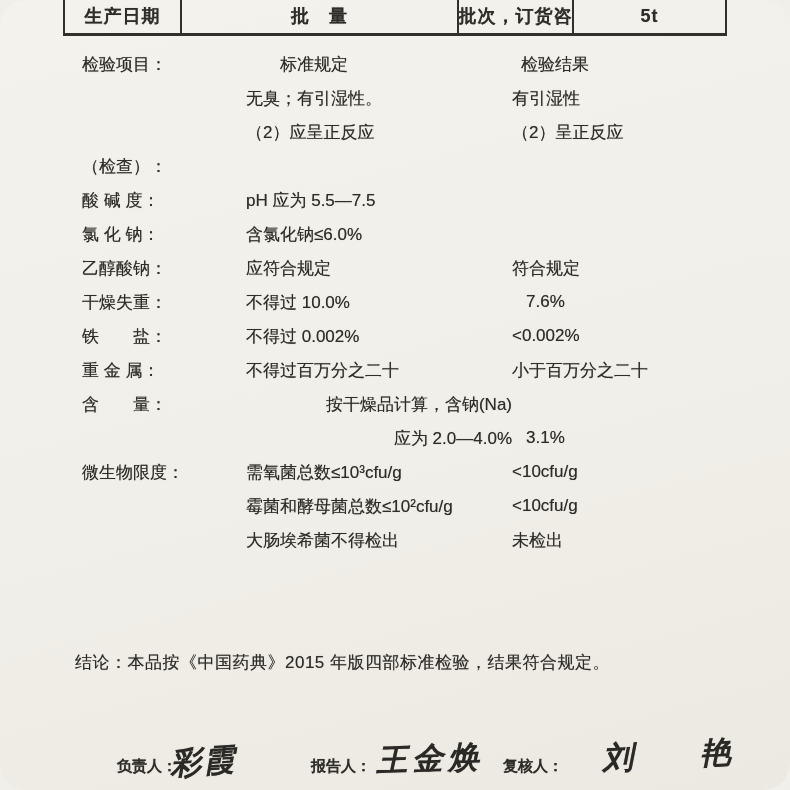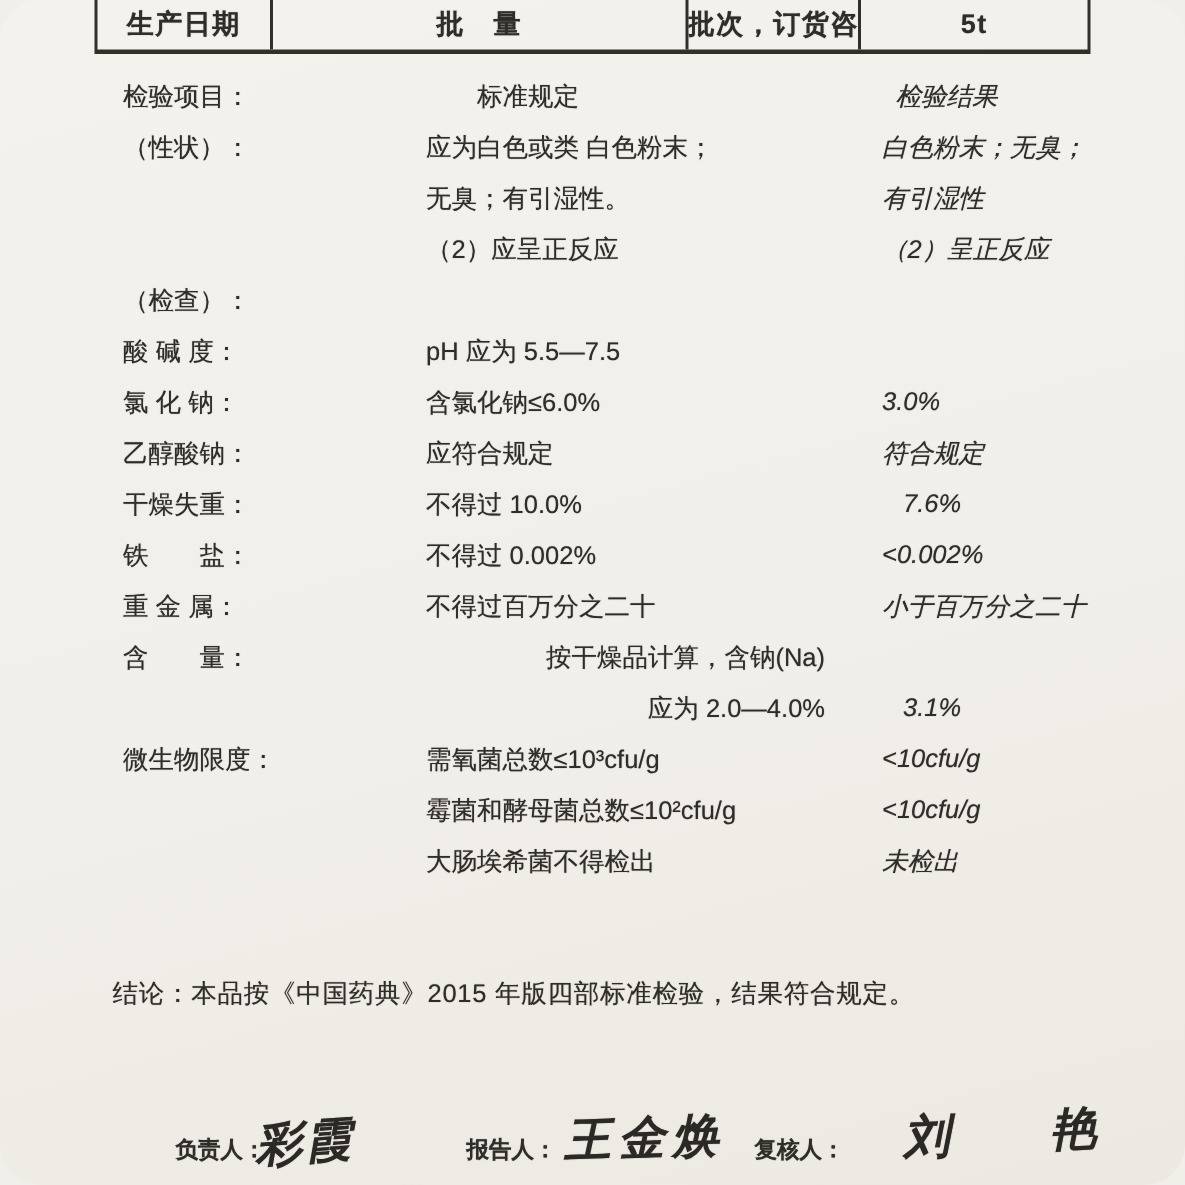--- a/index.html
+++ b/index.html
@@ -28,24 +28,24 @@
     font-size:18px;font-weight:bold;letter-spacing:1px;
     border-left:2px solid #33302a;white-space:nowrap;overflow:hidden;
   }
   .batch-cell:first-child{border-left:none;}
 
   
   .rows{position:absolute;top:47px;left:0;width:790px;}
   .trow{
     height:34px;box-sizing:border-box;padding-left:82px;
     display:grid;grid-template-columns:164px 266px 1fr;
-    align-items:center;font-size:17px;gap:38px;
+    align-items:center;font-size:17px;
   }
   .c-item,.c-standard,.c-result{white-space:nowrap;}
-  .c-result{padding-right:22px;font-style:italic;}
+  .c-result{padding-right:22px;}
   .header-row .c-standard{padding-left:34px;}
   .header-row .c-result{padding-left:9px;}
   .num .c-result{padding-left:14px;}
   .sindent .c-standard{padding-left:12px;text-align:right;}
 
   .conclusion{
     position:absolute;top:651px;left:75px;width:680px;
     font-size:17px;letter-spacing:.5px;white-space:nowrap;
   }
 
@@ -76,25 +76,20 @@
     <div class="batch-cell">5t</div>
   </div>
 
   <div class="rows">
     <div class="trow header-row">
       <span class="c-item">检验项目：</span>
       <span class="c-standard">标准规定</span>
       <span class="c-result">检验结果</span>
     </div>
 
-  <div class="trow">
-        <span class="c-item">（性状）：</span>
-        <span class="c-standard">应为白色或类 白色粉末；</span>
-        <span class="c-result">白色粉末；无臭；</span>
-      </div>
       <div class="trow">
         <span class="c-item"></span>
         <span class="c-standard">无臭；有引湿性。</span>
         <span class="c-result">有引湿性</span>
       </div>
       <div class="trow">
         <span class="c-item"></span>
         <span class="c-standard">（2）应呈正反应</span>
         <span class="c-result">（2）呈正反应</span>
       </div>
@@ -103,21 +98,20 @@
         <span class="c-standard"></span>
         <span class="c-result"></span>
       </div>
       <div class="trow num">
         <span class="c-item">酸 碱 度：</span>
         <span class="c-standard">pH 应为 5.5—7.5</span>
       </div>
       <div class="trow">
         <span class="c-item">氯 化 钠：</span>
         <span class="c-standard">含氯化钠≤6.0%</span>
-        <span class="c-result">3.0%</span>
       </div>
       <div class="trow">
         <span class="c-item">乙醇酸钠：</span>
         <span class="c-standard">应符合规定</span>
         <span class="c-result">符合规定</span>
       </div>
       <div class="trow num">
         <span class="c-item">干燥失重：</span>
         <span class="c-standard">不得过 10.0%</span>
         <span class="c-result">7.6%</span>

